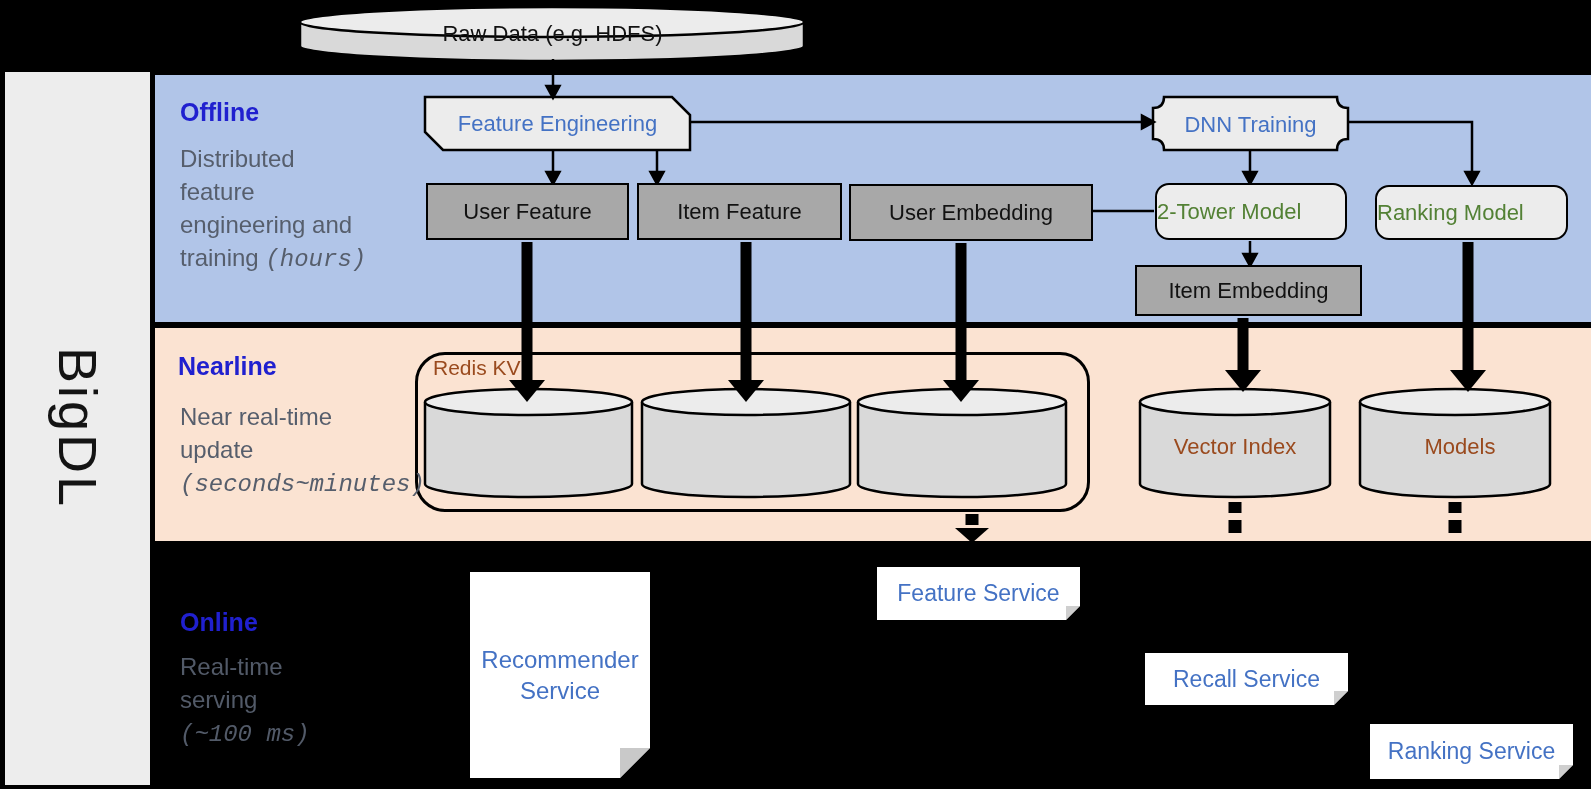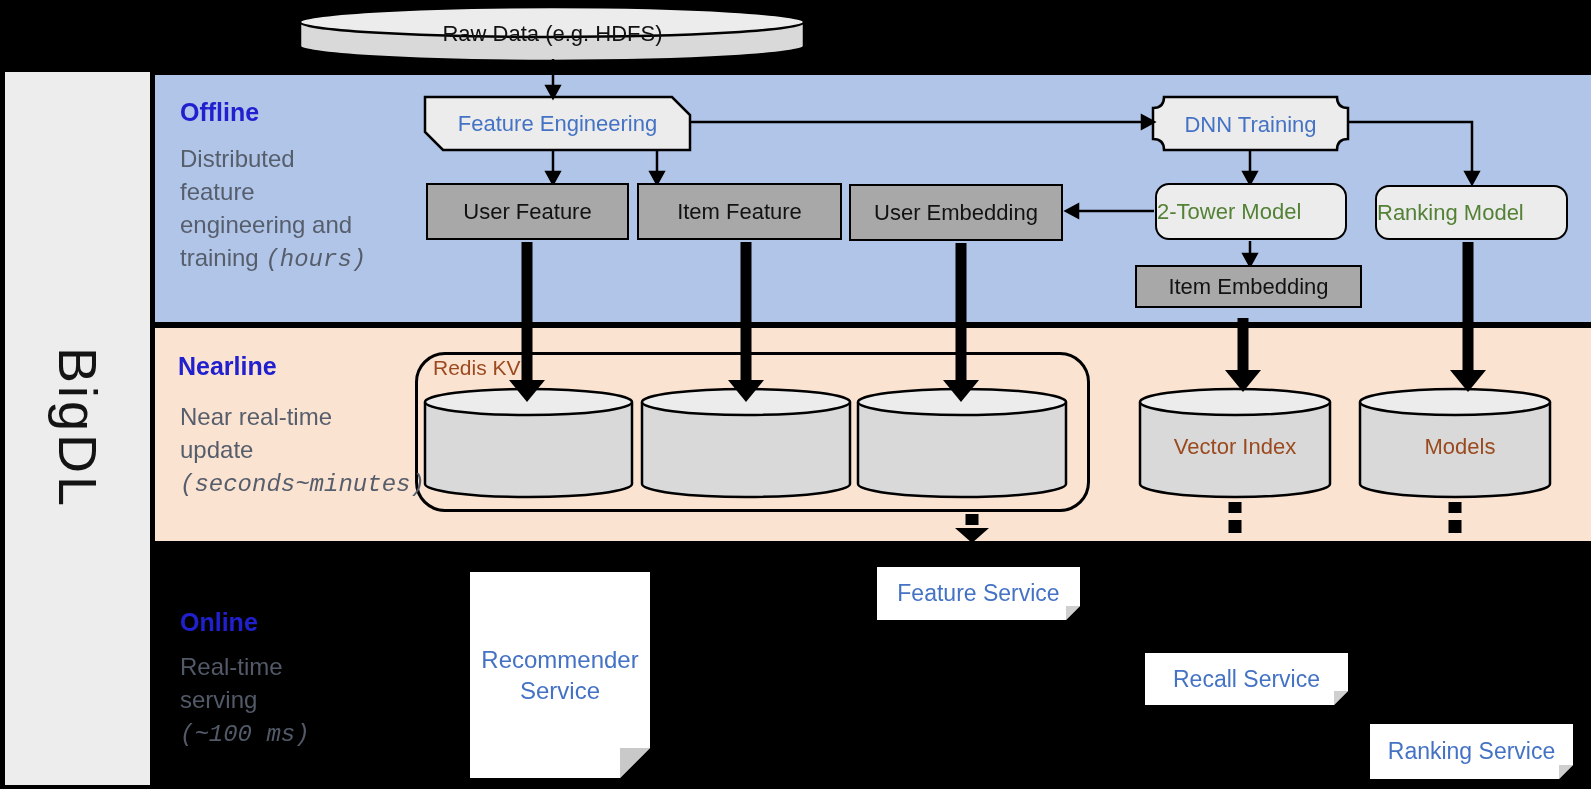--- a/index.html
+++ b/index.html
@@ -132,30 +132,30 @@
 
   <div class="lbl" style="left:425px;top:97px;width:265px;height:53px;font-size:22px;color:#4472c4;">Feature Engineering</div>
   <div class="lbl" style="left:1153px;top:97px;width:195px;height:55px;font-size:22px;color:#4472c4;">DNN Training</div>
 
   <div class="node-dark" style="left:426px;top:183px;width:203px;height:57px;">
     <span>User Feature</span>
   </div>
   <div class="node-dark" style="left:637px;top:183px;width:205px;height:57px;">
     <span>Item Feature</span>
   </div>
-  <div class="node-dark" style="left:849px;top:184px;width:214px;height:57px;">
+  <div class="node-dark" style="left:849px;top:184px;width:244px;height:57px;">
     <span>User Embedding</span>
   </div>
   <div class="node-round" style="left:1155px;top:183px;width:192px;height:57px;">
     <span>2-Tower Model</span>
   </div>
   <div class="node-round" style="left:1375px;top:185px;width:193px;height:55px;">
     <span>Ranking Model</span>
   </div>
-  <div class="node-dark" style="left:1135px;top:265px;width:227px;height:43px;">
+  <div class="node-dark" style="left:1135px;top:265px;width:227px;height:51px;">
     <span>Item Embedding</span>
   </div>
 
   <div class="sec-title" style="left:178px;top:352px;">Nearline</div>
   <div class="sec-desc" style="left:180px;top:400px;width:212px;">
     <span>Near real-time update</span>
     <i>(seconds~minutes)</i>
   </div>
 
   <div class="store-lbl" style="left:433px;top:356px;font-size:21px;">Redis KV</div>

